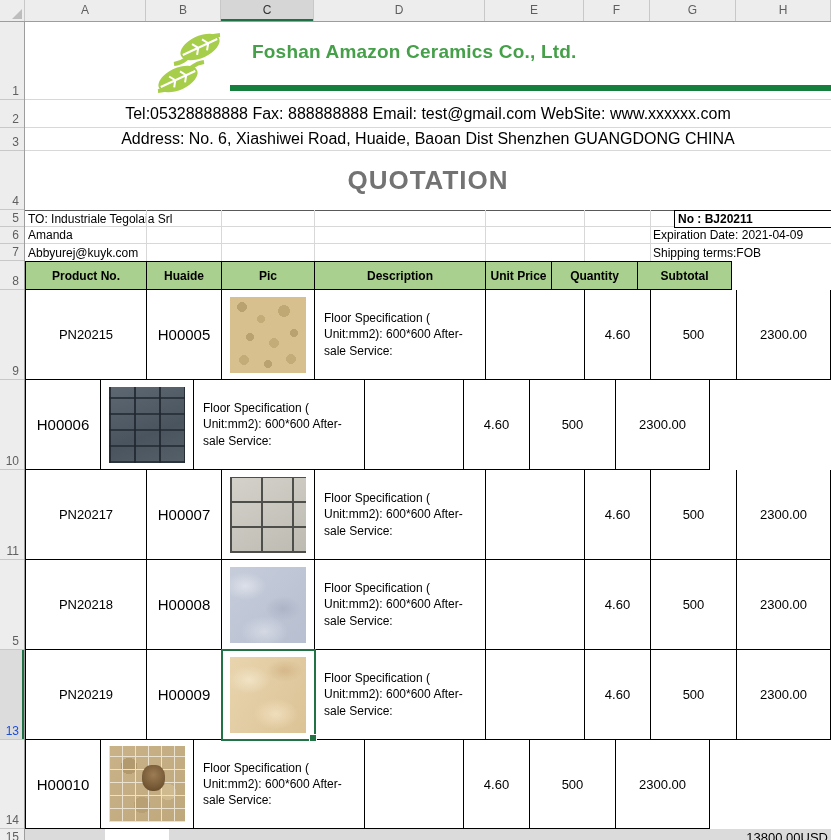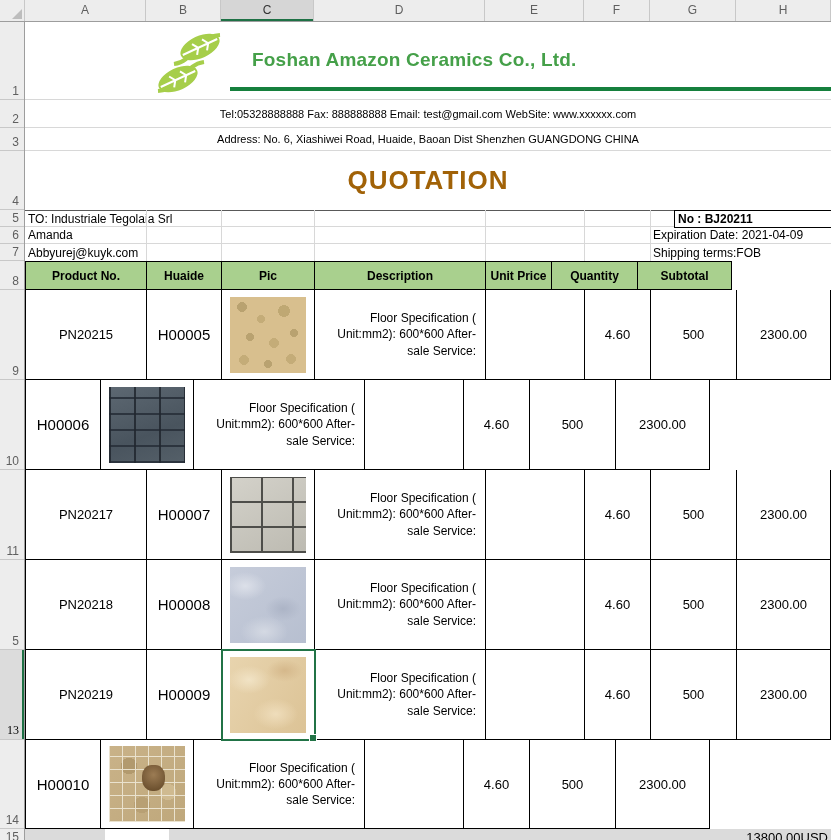--- a/index.html
+++ b/index.html
@@ -13,51 +13,51 @@
   .corner-tri{position:absolute;right:2px;bottom:2px;width:0;height:0;border-bottom:10px solid #BDBDBD;border-left:10px solid transparent;}
   .ch{box-sizing:border-box;border-right:1px solid #C8C8C8;display:flex;align-items:center;justify-content:center;
       font-size:12px;color:#5F5F5F;line-height:21px;}
   .ch.sel{background:#D6D6D6;box-shadow:inset 0 -2px 0 #1E7145;color:#333;}
   .wA{width:121px}.wB{width:75px}.wC{width:93px}.wD{width:171px}.wE{width:99px}.wF{width:66px}.wG{width:86px}.wH{width:95px}
   
   .bodywrap{display:flex;}
   .rowheads{width:25px;background:#EDEDED;border-right:1px solid #9D9D9D;box-sizing:border-box;flex:none;}
   .rh{box-sizing:border-box;border-bottom:1px solid #C8C8C8;display:flex;align-items:flex-end;justify-content:flex-end;
       padding:0 5px 1px 0;font-size:12px;color:#5F5F5F;}
-  .rh.sel{background:#DCDCDC;box-shadow:inset -2px 0 0 #1E7145;color:#000000;font-family:Liberation Serif, serif;}
+  .rh.sel{background:#DCDCDC;box-shadow:inset -2px 0 0 #1E7145;color:#1d4ed8;}
   .grid{position:relative;width:806px;flex:none;}
   .band{position:relative;width:100%;box-sizing:border-box;}
   .h78{height:78px}.h28{height:28px}.h23{height:23px}.h59{height:59px}.h17{height:17px}.h29{height:29px}.h90{height:90px}.h89{height:89px}
   .gline-b{border-bottom:1px solid #D8D8D8;}
   
   .logo{position:absolute;left:125px;top:9px;width:78px;height:64px;}
-  .company-block{position:absolute;left:205px;top:12px;right:0;bottom:8px;border-bottom:4px solid #15803d;
-      display:flex;align-items:flex-end;padding:0 0 16px 22px;box-sizing:border-box;}
+  .company-block{position:absolute;left:205px;top:12px;right:0;bottom:8px;border-bottom:6px solid #15803d;
+      display:flex;align-items:center;padding:0 0 16px 22px;box-sizing:border-box;}
   .company{font-size:19px;font-weight:bold;color:#45A049;letter-spacing:.2px;}
-  .centerline{display:flex;align-items:center;justify-content:center;height:100%;font-size:11px;}
+  .centerline{display:flex;align-items:center;justify-content:center;height:100%;font-size:16px;}
   .title-band{display:flex;align-items:center;justify-content:center;}
-  .quote-title{font-size:26px;font-weight:bold;color:#a16207;letter-spacing:1px;}
+  .quote-title{font-size:26px;font-weight:bold;color:#737373;letter-spacing:1px;}
   
   .info-band{border-bottom:1px solid #D8D8D8;}
   .b5{border-top:1px solid #595959;}
   .left-txt{position:absolute;left:3px;top:0;height:100%;display:flex;align-items:center;font-size:12px;white-space:nowrap;}
   .right-txt{position:absolute;left:628px;top:0;height:100%;display:flex;align-items:center;font-size:12px;white-space:nowrap;}
   .no-box{position:absolute;left:625px;top:-1px;width:181px;height:18px;box-sizing:border-box;border:1px solid #000;border-right:none;
       display:flex;align-items:center;padding-left:3px;font-size:12px;font-weight:bold;background:#fff;z-index:2;margin-left:24px;}
   .vg-overlay{position:absolute;left:0;top:188px;width:806px;height:51px;pointer-events:none;z-index:1;}
   .vg{position:absolute;top:0;width:1px;height:100%;background:#D8D8D8;}
   
   .trow{display:flex;border-left:1px solid #000;box-sizing:border-box;}
   .hc{box-sizing:border-box;border-right:1px solid #000;border-top:1px solid #000;border-bottom:1px solid #000;background:#A9D08E;
       display:flex;align-items:center;justify-content:center;font-size:12px;font-weight:bold;}
   .dc{box-sizing:border-box;border-right:1px solid #000;border-bottom:1px solid #000;background:#fff;
       display:flex;align-items:center;justify-content:center;font-size:13px;position:relative;}
   .cA{width:121px}.cB{width:75px}.cC{width:93px}.cD{width:171px}.cE{width:99px}.cF{width:66px}.cG{width:86px}.cH{width:94px}
   .fs15{font-size:15px}
-  .desc{font-size:12px;text-align:right;line-height:1.35;padding:0 9px;}
+  .desc{font-size:12px;text-align:left;line-height:1.35;padding:0 9px;}
   .sel-cell{outline:2px solid #217346;outline-offset:-1px;z-index:3;}
   .fill-handle{position:absolute;right:-3px;bottom:-3px;width:6px;height:6px;background:#217346;border:1px solid #fff;z-index:4;}
   
   .tile{width:76px;height:76px;flex:none;}
   [data-tile="pebble-beige-tile"]{
     background-color:#D8BF8E;
     background-image:
       radial-gradient(circle 5px at 12px 10px,#B9A270 95%,transparent),
       radial-gradient(circle 4px at 31px 22px,#C4AC78 95%,transparent),
       radial-gradient(circle 6px at 54px 14px,#BFA873 95%,transparent),

